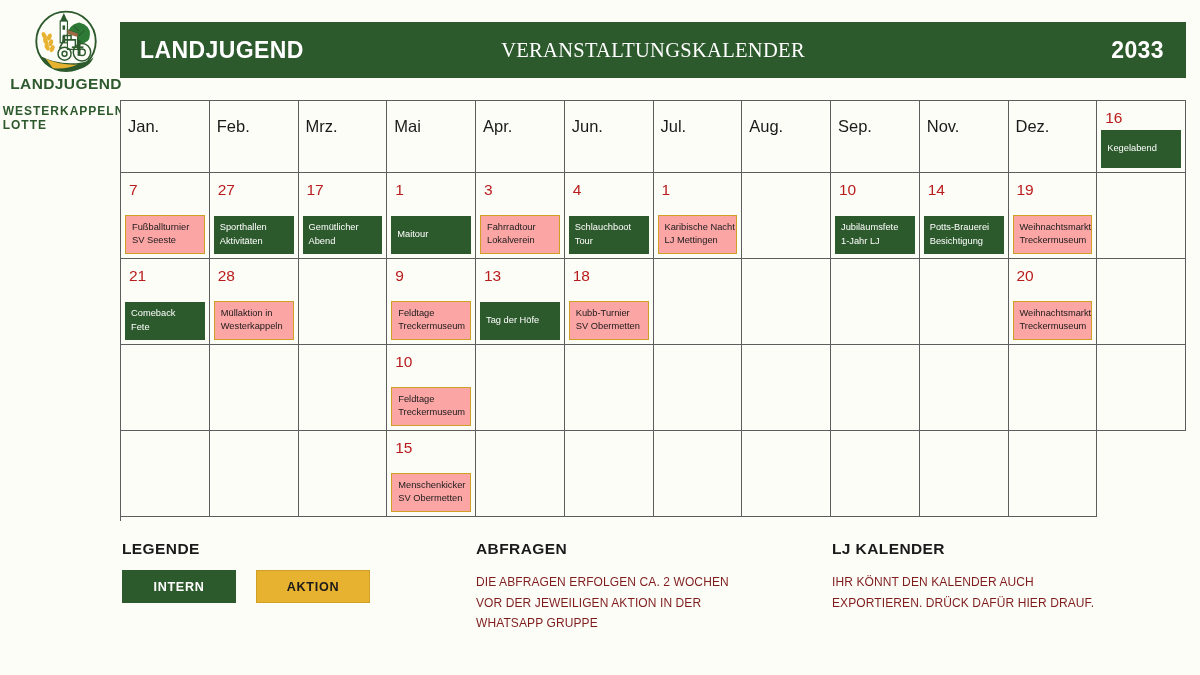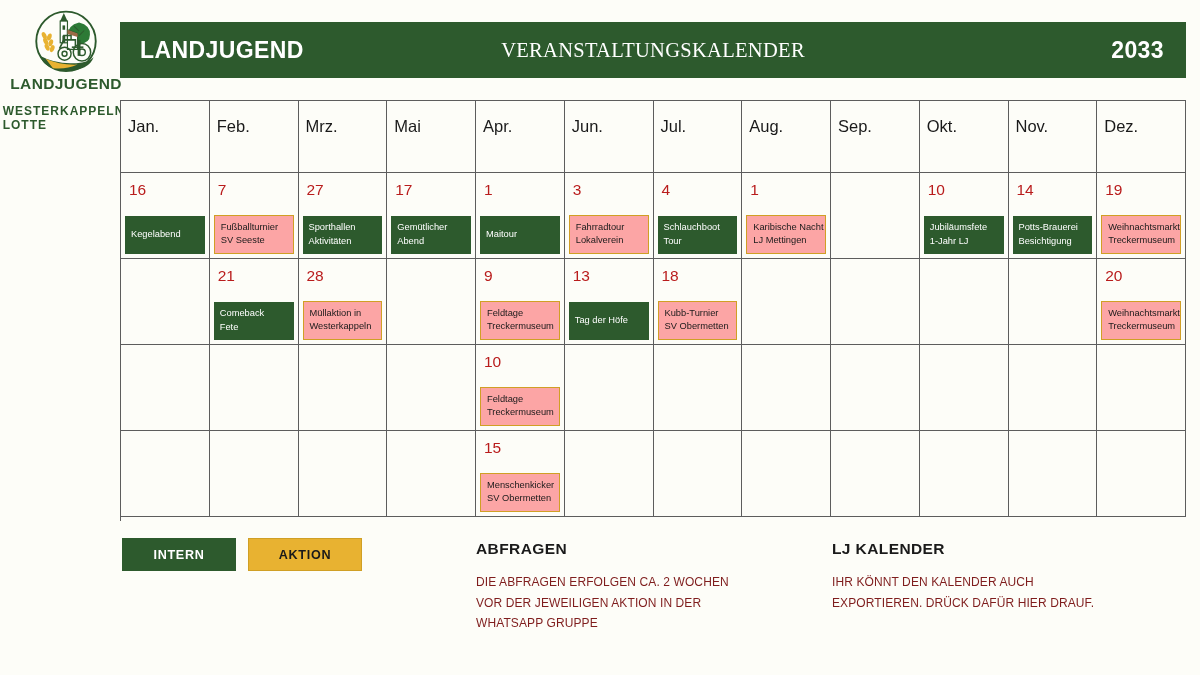--- a/index.html
+++ b/index.html
@@ -106,21 +106,21 @@
   .foot-head {
     font-size: 15.5px; font-weight: bold; letter-spacing: 0.4px;
     color: #1a1a1a; margin: 0 0 14px 0;
   }
   .foot-body {
     font-size: 12px; line-height: 1.72; color: #7f1d1d;
     letter-spacing: 0.1px;
   }
   .foot-body .ln { display: block; }
 
-  #legend-chips { display: flex; gap: 12px; margin-top: -2px; text-align: right; }
+  #legend-chips { display: flex; gap: 20px; margin-top: -2px; text-align: right; }
   .chip {
     width: 114px; height: 33px;
     display: flex; align-items: center; justify-content: center;
     font-size: 12.6px; font-weight: bold; letter-spacing: 0.7px;
   }
   .chip.intern { background: #2d5a2d; color: #ffffff; }
   .chip.extern { background: #e8b231; color: #1a1a1a; border: 1px solid #d09f25; }
 </style>
 </head>
 <body>
@@ -202,23 +202,20 @@
     <div class="cell month-cell">
       <div class="month-label">Jul.</div>
     </div>
     <div class="cell month-cell">
       <div class="month-label">Aug.</div>
     </div>
     <div class="cell month-cell">
       <div class="month-label">Sep.</div>
     </div>
     <div class="cell month-cell">
-      <div class="month-label">Okt.</div>
-    </div>
-    <div class="cell month-cell">
       <div class="month-label">Nov.</div>
     </div>
     <div class="cell month-cell">
       <div class="month-label">Dez.</div>
     </div>
     <div class="cell">
       <div class="day-num">16</div>
       <div class="event intern">
         <span class="ln">Kegelabend</span>
       </div>
@@ -372,20 +369,21 @@
     <div class="cell"></div>
     <div class="cell"></div>
     <div class="cell"></div>
     <div class="cell"></div>
     <div class="cell"></div>
     <div class="cell"></div>
     <div class="cell"></div>
   </div>
 
 <div class="foot-sec" id="sec-legend">
+  <div class="foot-head">LEGENDE</div>
   <div id="legend-chips">
     <div class="chip intern">INTERN</div>
     <div class="chip extern">AKTION</div>
   </div>
 </div>
 
 <div class="foot-sec" id="sec-abfragen">
   <div class="foot-head">ABFRAGEN</div>
   <div class="foot-body" id="abfragen-body">
       <span class="ln">DIE ABFRAGEN ERFOLGEN CA. 2 WOCHEN</span>

